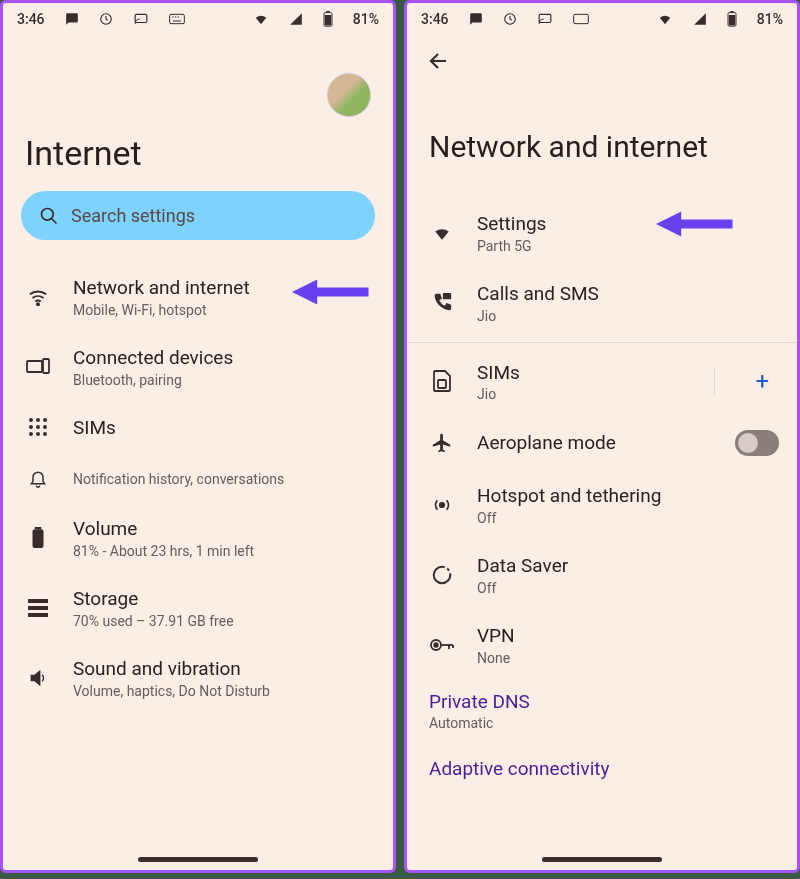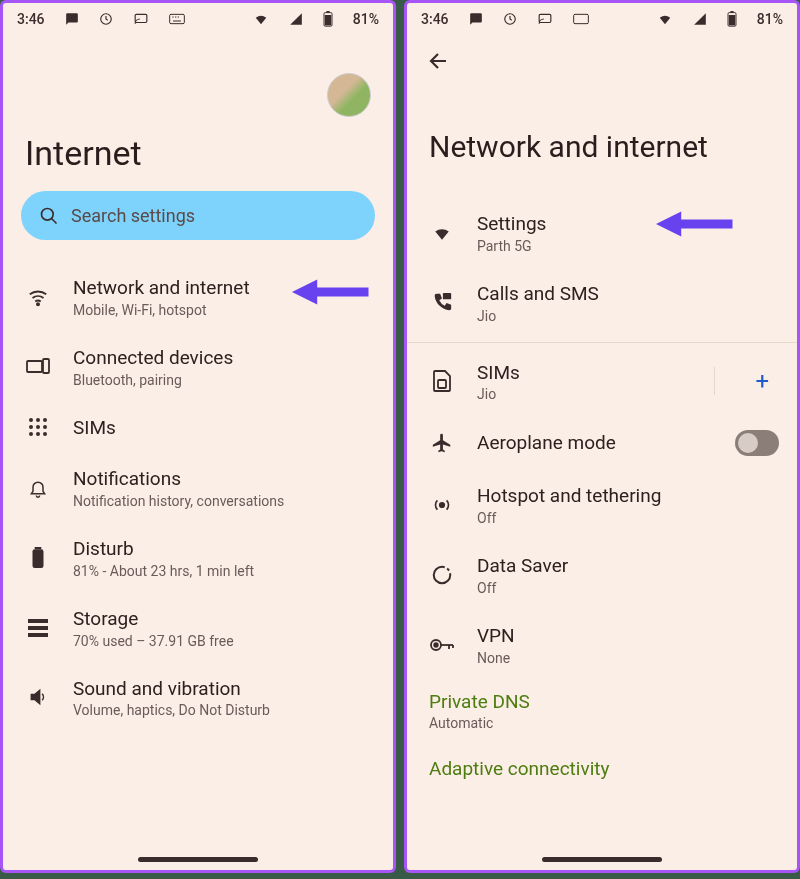--- a/index.html
+++ b/index.html
@@ -99,21 +99,21 @@
   }
   .vbar { width:1px; height:28px; background:#e6d6cc; margin:0 8px;}
   .toggle {
     width:44px;height:26px;border-radius:13px;background:#8b7d77;
     position:relative;
   }
   .toggle .knob{
     position:absolute; left:3px; top:3px;
     width:20px;height:20px;border-radius:50%;background:#d8ccc6;
   }
-  .section-title { font-size:19px; color:#4d7c0f; padding: 10px 22px 0 22px;}
+  .section-title { font-size:19px; color:#4c1d95; padding: 10px 22px 0 22px;}
   .section-sub { font-size:14px; color:#6b5a5a; padding: 2px 22px 12px 22px;}
   .navbar {
     position:absolute; bottom:8px; left:50%; transform:translateX(-50%);
     width:120px; height:5px; background:#3a2c2c; border-radius:3px;
   }
   svg { display:block; }
 </style>
 </head>
 <body>
 
@@ -239,34 +239,33 @@
     </div>
 
     <div class="row">
       <div class="icon-slot">
         <svg width="20" height="22" viewBox="0 0 24 24" fill="none" stroke="#3a2c2c" stroke-width="1.8">
             <path d="M18 16v-5a6 6 0 10-12 0v5l-2 3h16l-2-3z"></path>
             <path d="M10 21a2 2 0 004 0"></path>
           </svg>
       </div>
       <div class="texts">
-        <div class="title">Notifications</div>
         <div class="sub">Notification history, conversations</div>
       </div>
     </div>
 
     <div class="row">
       <div class="icon-slot">
         <svg width="14" height="22" viewBox="0 0 12 20" fill="#3a2c2c">
             <rect x="3" y="0" width="6" height="2"></rect>
             <rect x="1" y="2" width="10" height="17" rx="2"></rect>
           </svg>
       </div>
       <div class="texts">
-        <div class="title">Disturb</div>
+        <div class="title">Volume</div>
         <div class="sub">81% - About 23 hrs, 1 min left</div>
       </div>
     </div>
 
     <div class="row">
       <div class="icon-slot">
         <svg width="20" height="18" viewBox="0 0 20 18" fill="#3a2c2c">
             <rect x="0" y="0" width="20" height="4"></rect>
             <rect x="0" y="7" width="20" height="4"></rect>
             <rect x="0" y="14" width="20" height="4"></rect>

